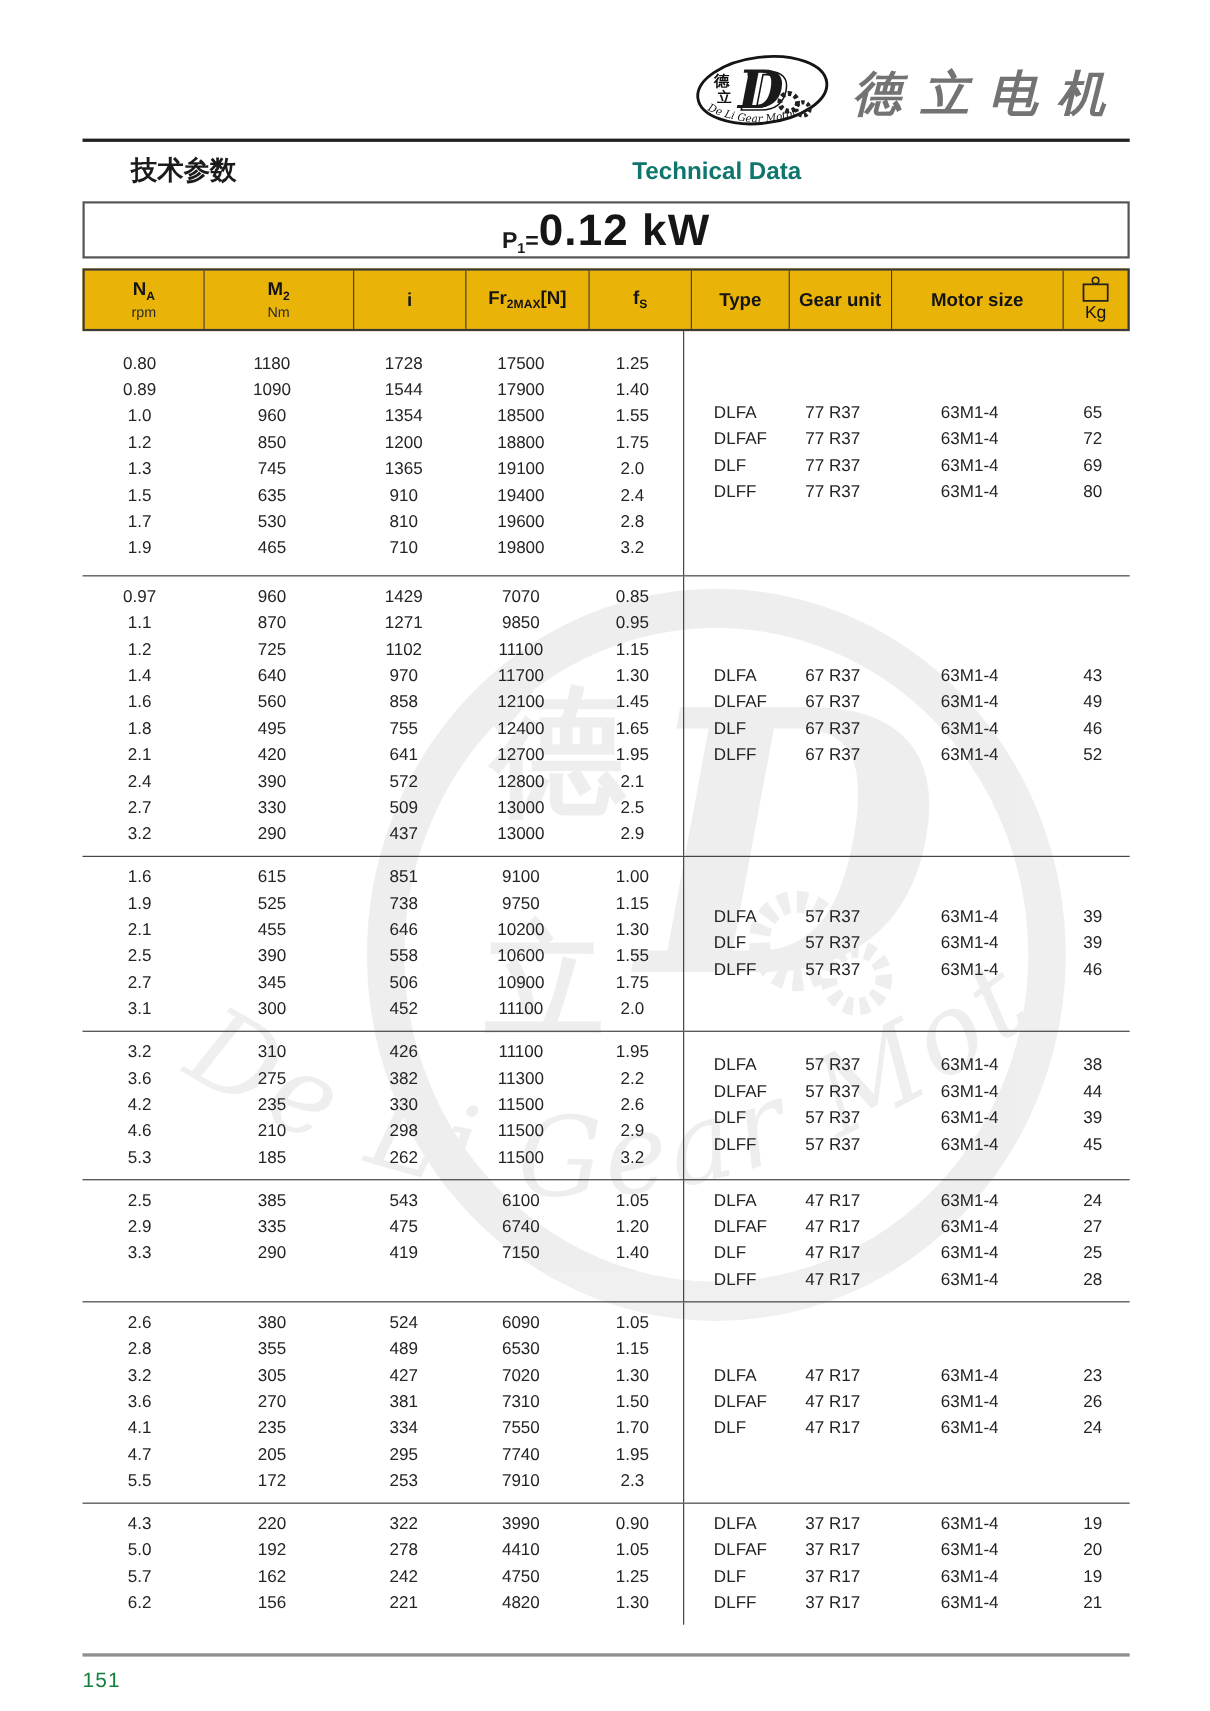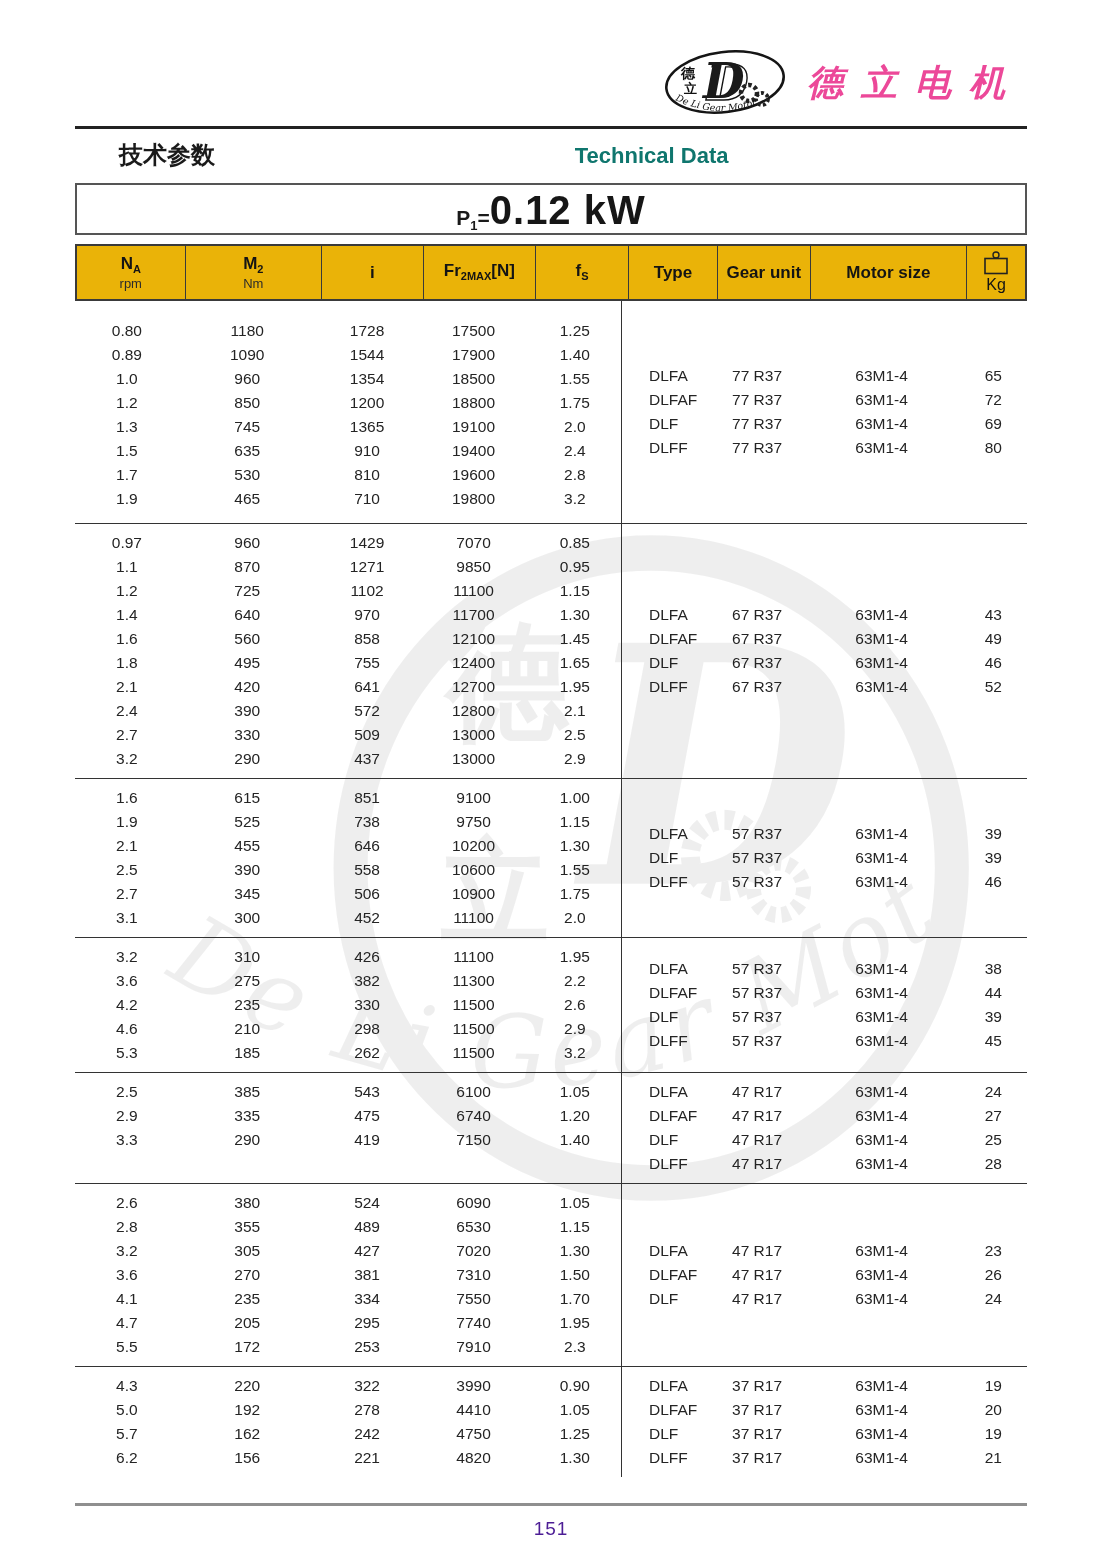--- a/index.html
+++ b/index.html
@@ -8,22 +8,22 @@
     width:1100px; height:1555px;
     font-family:"Liberation Sans", sans-serif;
     color:#1c1c1c; position:relative; overflow:hidden;
   }
   .page { padding:50px 73px 0 75px; position:relative; }
 
   
   .brand-row { display:flex; justify-content:flex-end; align-items:center; height:72px; gap:14px; }
   .logo-svg { width:132px; height:72px; }
   .brand-cn {
-    font-family:Liberation Mono, monospace; font-weight:bold; font-style:italic;
-    font-size:36px; letter-spacing:18px; color:#ec4899; white-space:nowrap; line-height:1;
+    font-family:Liberation Sans, sans-serif; font-weight:bold; font-style:italic;
+    font-size:44px; letter-spacing:18px; color:#737373; white-space:nowrap; line-height:1;
     padding-right:4px;
   }
   .top-rule { border:none; border-top:3px solid #222; margin-top:4px; }
 
   
   .title-row { position:relative; height:46px; margin-top:6px; }
   .title-cn { position:absolute; left:0; top:4px; font-size:24px; font-weight:bold; color:#1a1a1a;margin-left:44px; }
   .title-en { position:absolute; left:52.5%; top:8px; font-size:22px; font-weight:bold; color:#0f766e; }
 
   
@@ -67,21 +67,21 @@
   .block.align-top .br { justify-content:flex-start; }
   .drow, .vrow { height:24px; line-height:24px; white-space:nowrap; }
   .dc, .vc { display:inline-block; text-align:center; font-size:15.5px; color:#242424; vertical-align:top; }
   
   .lc0{width:19.0%} .lc1{width:25.1%} .lc2{width:18.8%} .lc3{width:20.2%} .lc4{width:16.9%}
   
   .rc0{width:21.9%; text-align:left; padding-left:27px;} .rc1{width:22.9%} .rc2{width:38.6%} .rc3{width:16.6%}
 
   
   .bottom-rule { border:none; border-top:3px solid #8f8f8f; margin-top:26px; }
-  .page-number { text-align:center; font-size:19px; color:#4c1d95; margin-top:12px; letter-spacing:1px; }
+  .page-number { font-size:19px; color:#15803d; margin-top:12px; letter-spacing:1px; }
 
   
   .watermark { position:absolute; left:0; top:0; width:100%; height:100%; z-index:0; pointer-events:none; }
 </style>
 </head>
 <body>
 
 <div class="page">
 
   <div class="brand-row">

